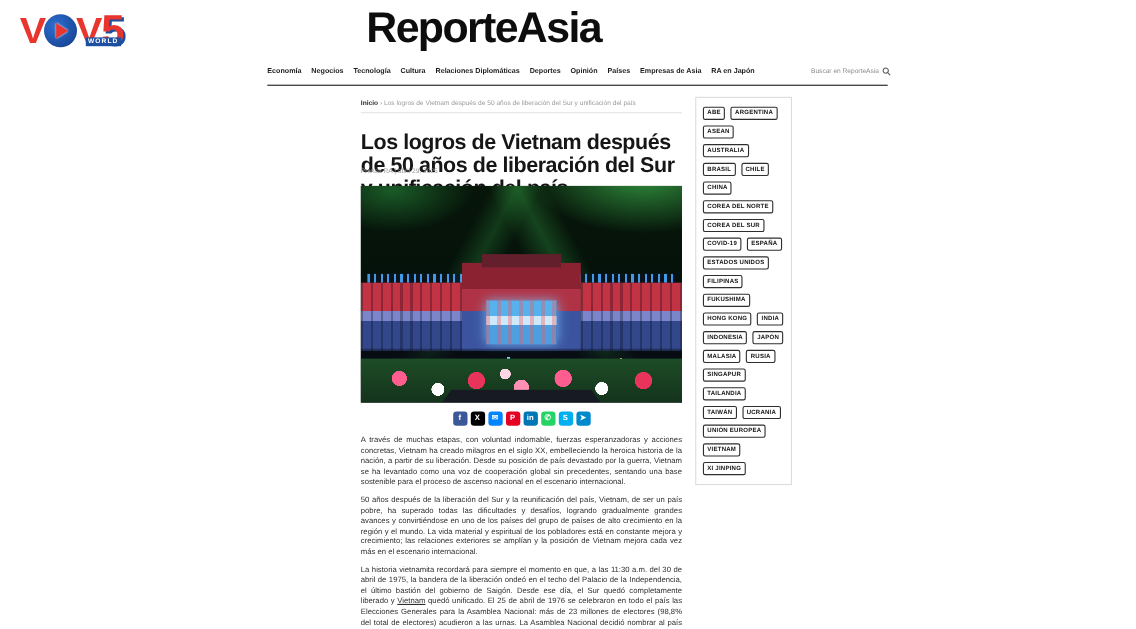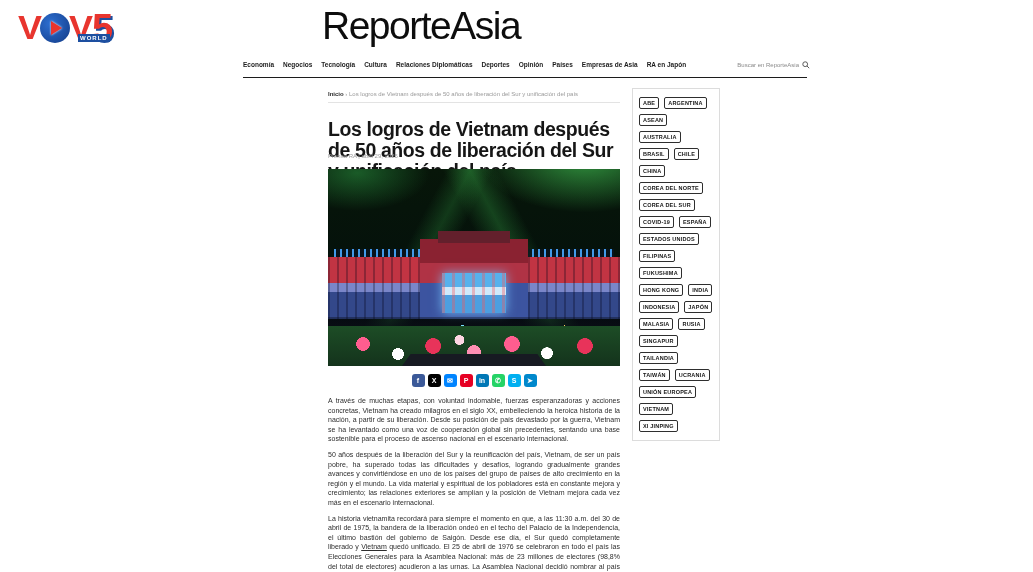--- a/index.html
+++ b/index.html
@@ -8,21 +8,21 @@
 
   
   .logo{position:absolute;left:18px;top:8px;display:flex;align-items:flex-start;height:46px;}
   .logo .v{font-weight:900;font-size:36px;color:#e8352e;line-height:40px;letter-spacing:-3px;transform:scaleY(.92);}
   .logo .o{width:30px;height:30px;border-radius:50%;background:radial-gradient(circle at 35% 35%,#2d6fd1,#123a86);
            margin:5px -1px 0 1px;display:flex;align-items:center;justify-content:center;position:relative;z-index:2;}
   .logo .o .tri{width:0;height:0;border-left:11px solid #e8352e;border-top:7px solid transparent;border-bottom:7px solid transparent;margin-left:3px;filter:drop-shadow(0 0 1px #fff);}
   .logo .five{position:relative;margin-left:2px;}
   .logo .five .n5{font-weight:900;font-size:38px;line-height:40px;color:#e8352e;text-shadow:2px 2px 0 #1d4fa0;}
   .logo .five .world{position:absolute;left:-14px;bottom:6px;font-size:6px;font-weight:700;color:#fff;background:#1d4fa0;padding:1px 2px;letter-spacing:1px;}
-  .site-title{position:absolute;left:322px;top:4px;font-size:39px;font-weight:400;color:#0d0d0d;letter-spacing:-1.5px;}
+  .site-title{position:absolute;left:333px;top:4px;font-size:39px;font-weight:700;color:#0d0d0d;letter-spacing:-1.5px;}
 
   .nav{position:absolute;left:243px;top:61px;width:460px;display:flex;gap:9px;white-space:nowrap;}
   .nav-item{font-size:6.5px;font-weight:700;color:#1c1c1c;cursor:pointer;}
   .search{position:absolute;left:660px;top:61px;width:150px;display:flex;justify-content:flex-end;align-items:center;gap:3px;}
   .search-label{font-size:6px;color:#8a8a8a;}
   .search svg{display:block;}
   .nav-rule{position:absolute;left:243px;top:77px;width:564px;height:1px;background:#1c1c1c;}
 
   
   .breadcrumb{position:absolute;left:328px;top:91px;width:292px;font-size:6px;color:#9a9a9a;white-space:nowrap;overflow:hidden;}

